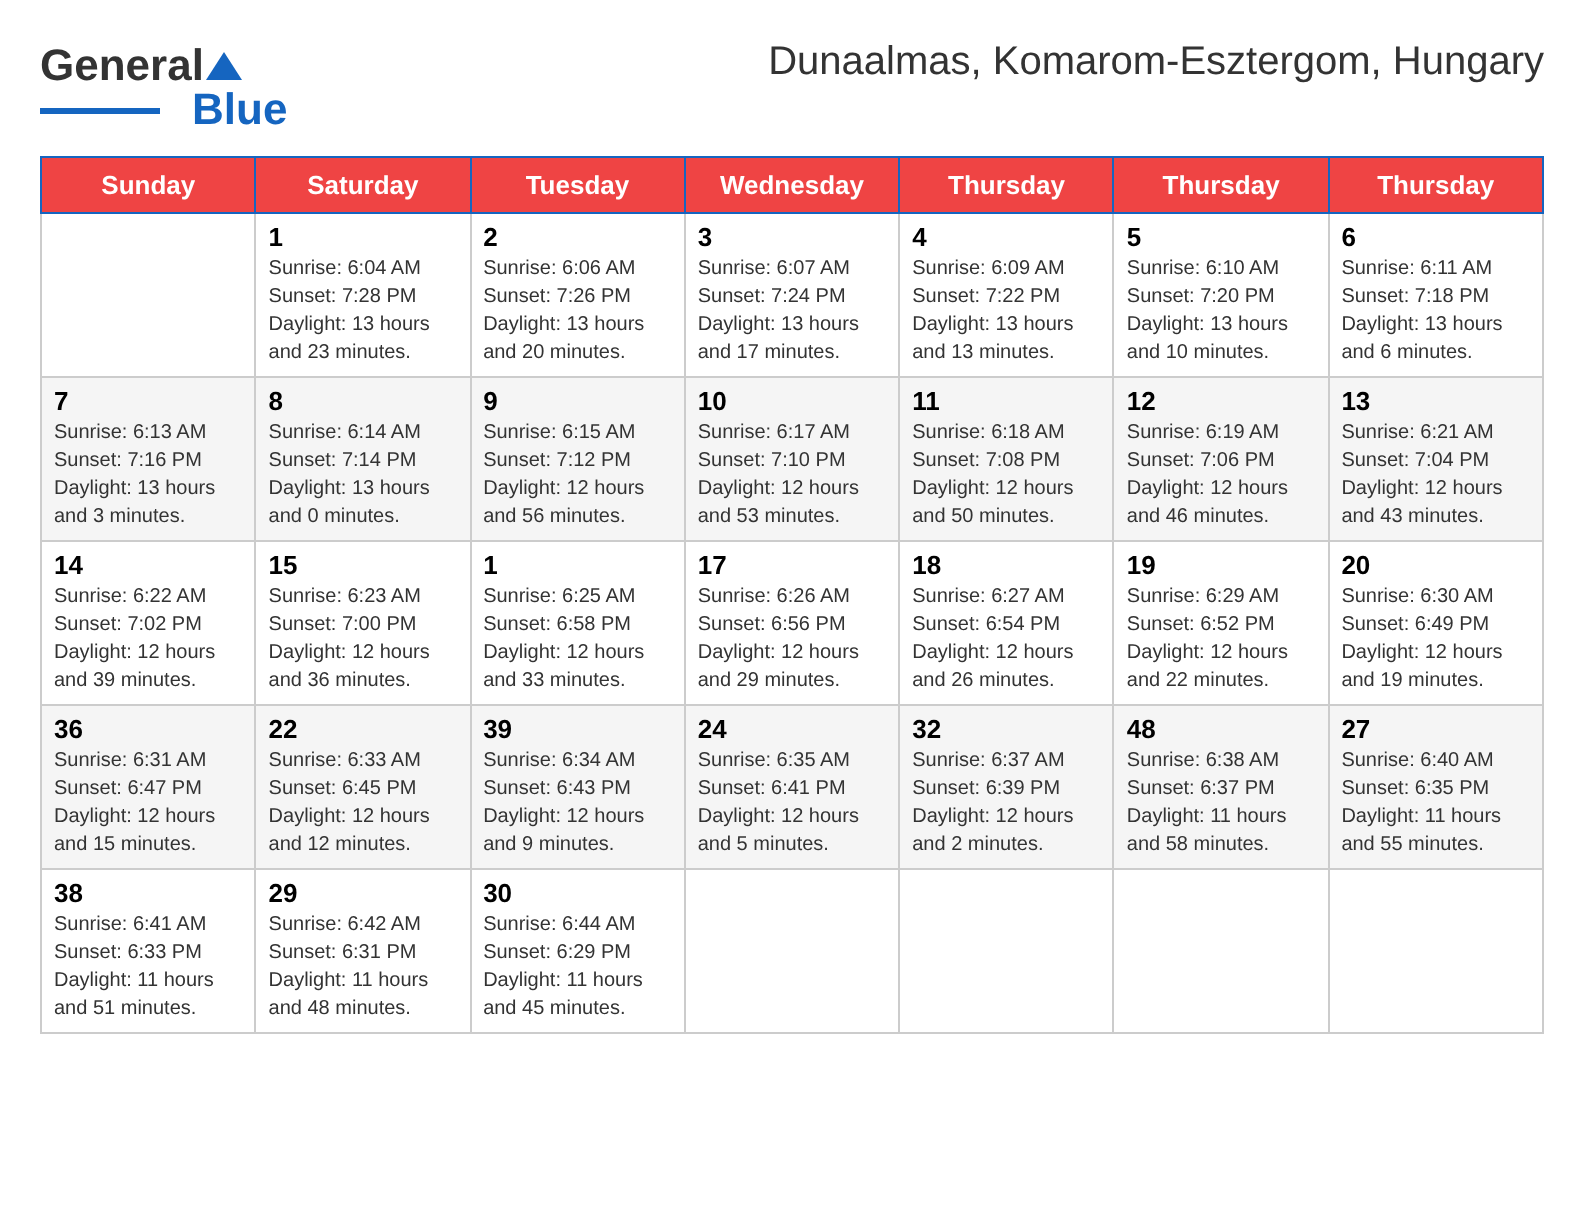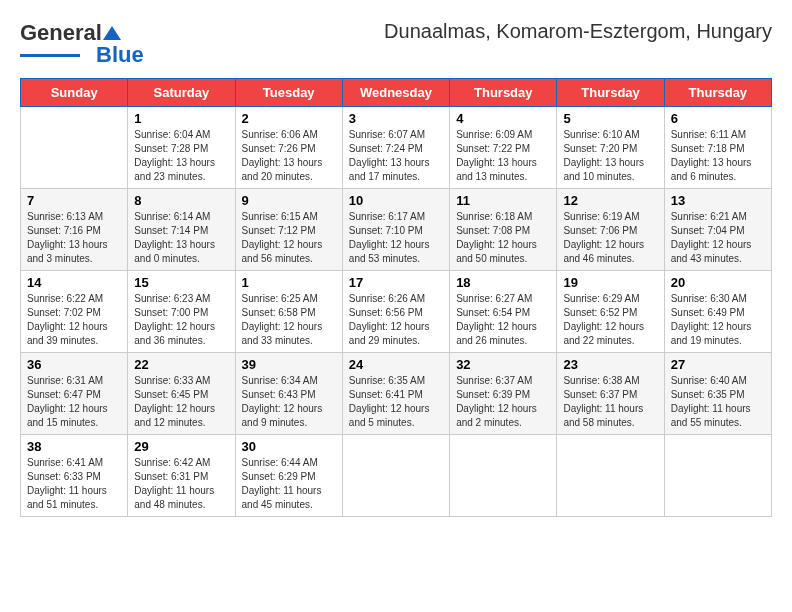--- a/index.html
+++ b/index.html
@@ -214,21 +214,21 @@
         </td>
         <td>
           <span class="day-number">24</span>
           <div class="day-info">Sunrise: 6:35 AM<br>Sunset: 6:41 PM<br>Daylight: 12 hours<br>and 5 minutes.</div>
         </td>
         <td>
           <span class="day-number">32</span>
           <div class="day-info">Sunrise: 6:37 AM<br>Sunset: 6:39 PM<br>Daylight: 12 hours<br>and 2 minutes.</div>
         </td>
         <td>
-          <span class="day-number">23</span>
+          <span class="day-number">48</span>
           <div class="day-info">Sunrise: 6:38 AM<br>Sunset: 6:37 PM<br>Daylight: 11 hours<br>and 58 minutes.</div>
         </td>
         <td>
           <span class="day-number">27</span>
           <div class="day-info">Sunrise: 6:40 AM<br>Sunset: 6:35 PM<br>Daylight: 11 hours<br>and 55 minutes.</div>
         </td>
       </tr>
       <tr>
         <td>
           <span class="day-number">38</span>

